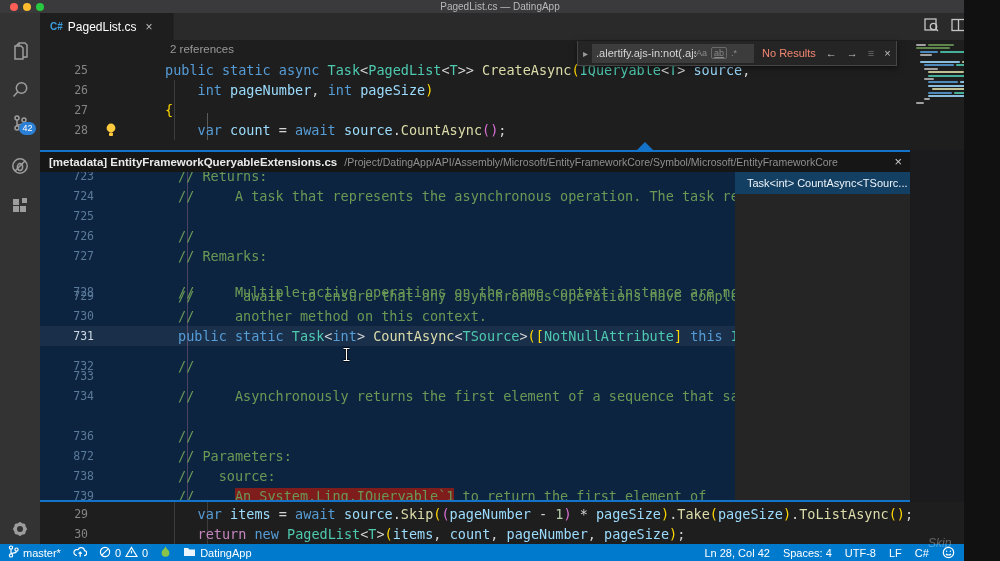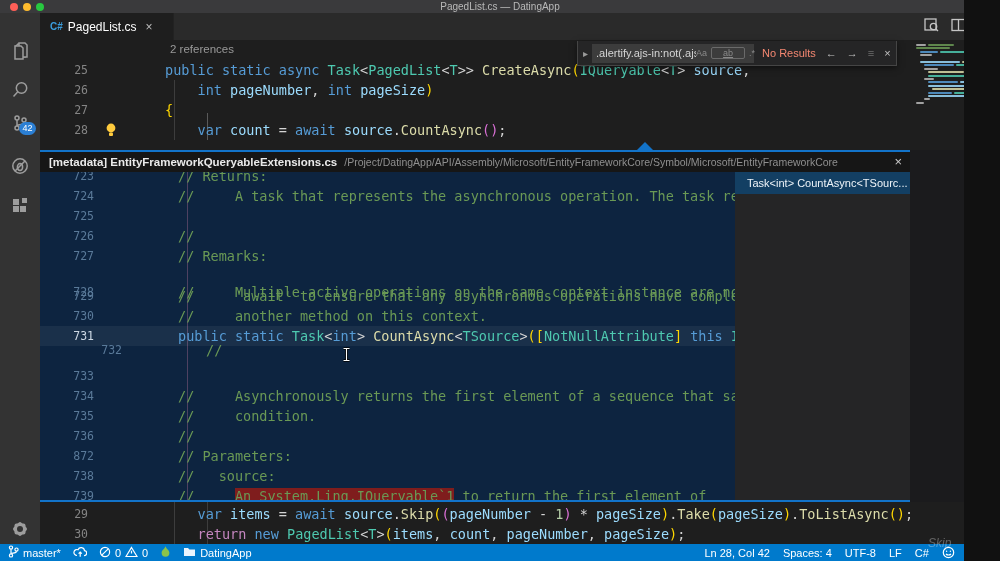--- a/index.html
+++ b/index.html
@@ -36,21 +36,21 @@
   #codelens{position:absolute;left:130px;top:3px;color:#999;font-size:11.5px;font-family:"Liberation Sans",sans-serif;}
   .guide{position:absolute;width:1px;background:#3d3d3d;}
   
   #searchbox{left:577px;top:41px;width:320px;height:25px;background:#252526;border:1px solid #454545;border-top:none;
              box-shadow:0 2px 6px rgba(0,0,0,.5);display:flex;align-items:center;box-sizing:border-box;}
   #search-toggle{color:#9a9a9a;font-size:10px;margin:0 4px 0 5px;}
   #search-input-wrap{position:relative;width:162px;height:19px;background:#3c3c3c;display:flex;align-items:center;}
   #search-input{width:100px;background:transparent;border:none;outline:none;color:#d4d4d4;font-size:11px;
                 font-family:"Liberation Sans",sans-serif;padding:0 0 0 4px;}
   .sflag{color:#8a8a8a;font-size:9px;margin-right:4px;}
-  .sflag.word{border:1px solid #6a6a6a;text-decoration:underline;padding:0 11px;border-radius:2px;}
+  .sflag.word{border:1px solid #6a6a6a;text-decoration:underline;padding:0 2px;border-radius:2px;}
   #search-status{color:#f48771;font-size:11px;margin-left:8px;white-space:nowrap;}
   .snav{color:#c5c5c5;font-size:11px;margin-left:10px;}
   .snav.dim{color:#6d6d6d;}
   
   #minimap{left:916px;top:44px;width:72px;height:120px;}
   .mseg{position:absolute;height:2px;border-radius:1px;opacity:.85;}
   #scrollbar{left:989px;top:228px;width:10px;height:150px;background:rgba(121,121,121,.35);}
   #right-dark{left:910px;top:150px;width:90px;height:352px;background:#1b1b1d;}
   
   #peek{left:40px;top:150px;width:870px;height:352px;}
@@ -277,34 +277,30 @@
           <span class="code"><span style="color: rgb(212, 212, 212);">        </span><span style="color: rgb(106, 153, 85);">//     'await' to ensure that any asynchronous operations have complet</span></span>
         </div>
         <div class="crow" style="top: 134px;">
           <span class="ln">730</span>
           <span class="code"><span style="color: rgb(212, 212, 212);">        </span><span style="color: rgb(106, 153, 85);">//     another method on this context.</span></span>
         </div>
         <div class="crow cur" style="top: 154px;">
           <span class="ln">731</span>
           <span class="code"><span style="color: rgb(212, 212, 212);">        </span><span style="color: rgb(86, 156, 214);">public static </span><span style="color: rgb(78, 201, 176);">Task</span><span style="color: rgb(212, 212, 212);">&lt;</span><span style="color: rgb(86, 156, 214);">int</span><span style="color: rgb(212, 212, 212);">&gt; </span><span style="color: rgb(220, 220, 170);">CountAsync</span><span style="color: rgb(212, 212, 212);">&lt;</span><span style="color: rgb(78, 201, 176);">TSource</span><span style="color: rgb(212, 212, 212);">&gt;</span><span style="color: rgb(255, 215, 0);">(</span><span style="color: rgb(255, 215, 0);">[</span><span style="color: rgb(78, 201, 176);">NotNullAttribute</span><span style="color: rgb(255, 215, 0);">]</span><span style="color: rgb(212, 212, 212);"> </span><span style="color: rgb(86, 156, 214);">this</span><span style="color: rgb(212, 212, 212);"> </span><span style="color: rgb(78, 201, 176);">IQueryable</span></span>
         </div>
-        <div class="crow" style="top: 168px; padding-left: 28px;">
+        <div class="crow" style="top: 184px;">
           <span class="ln">732</span>
           <span class="code"><span style="color: rgb(212, 212, 212);">        </span><span style="color: rgb(106, 153, 85);">//</span></span>
         </div>
         <div class="crow" style="top: 194px;">
           <span class="ln">733</span>
         </div>
         <div class="crow" style="top: 214px;">
           <span class="ln">734</span>
           <span class="code"><span style="color: rgb(212, 212, 212);">        </span><span style="color: rgb(106, 153, 85);">//     Asynchronously returns the first element of a sequence that sat</span></span>
-        </div>
-        <div class="crow" style="top: 234px;">
-          <span class="ln">735</span>
-          <span class="code"><span style="color: rgb(212, 212, 212);">        </span><span style="color: rgb(106, 153, 85);">//     condition.</span></span>
         </div>
         <div class="crow" style="top: 254px;">
           <span class="ln">736</span>
           <span class="code"><span style="color: rgb(212, 212, 212);">        </span><span style="color: rgb(106, 153, 85);">//</span></span>
         </div>
         <div class="crow" style="top: 274px;">
           <span class="ln">872</span>
           <span class="code"><span style="color: rgb(212, 212, 212);">        </span><span style="color: rgb(106, 153, 85);">// Parameters:</span></span>
         </div>
         <div class="crow" style="top: 294px;">

